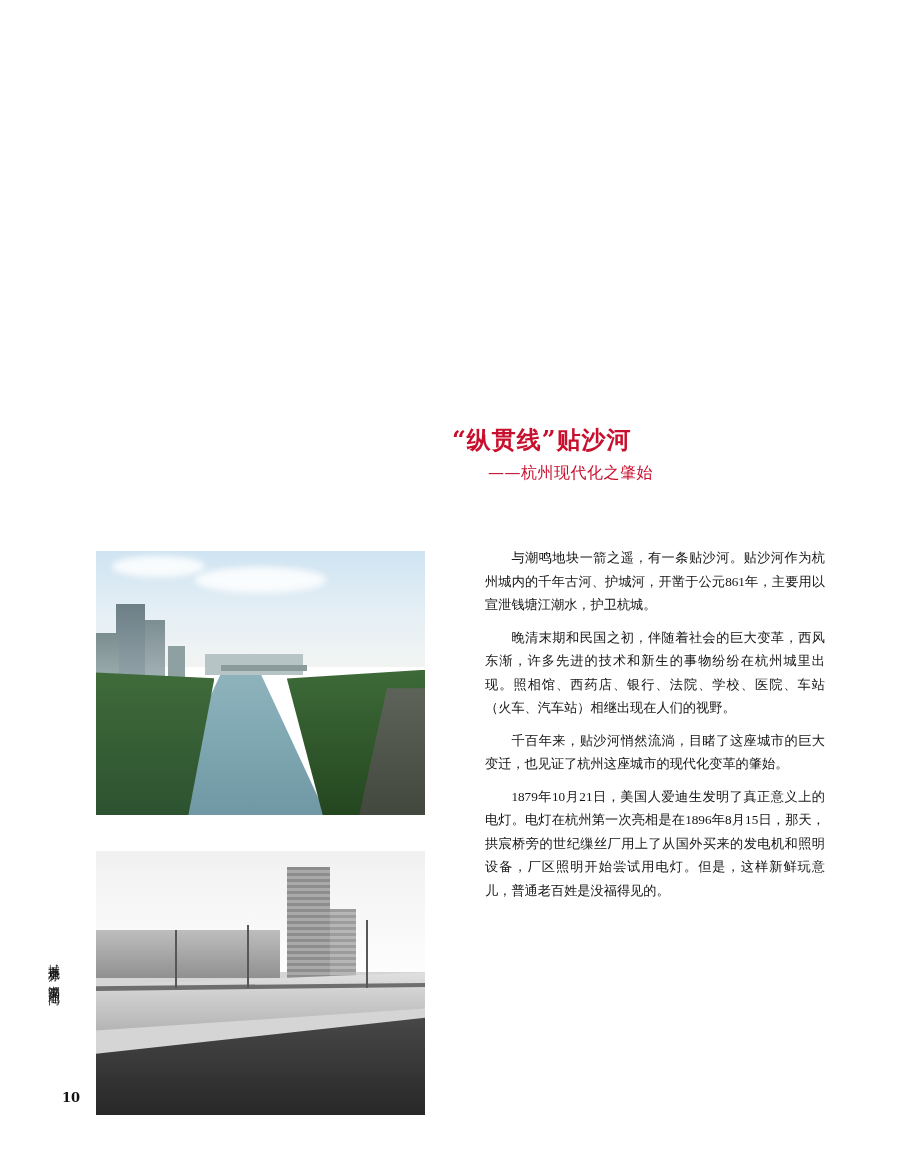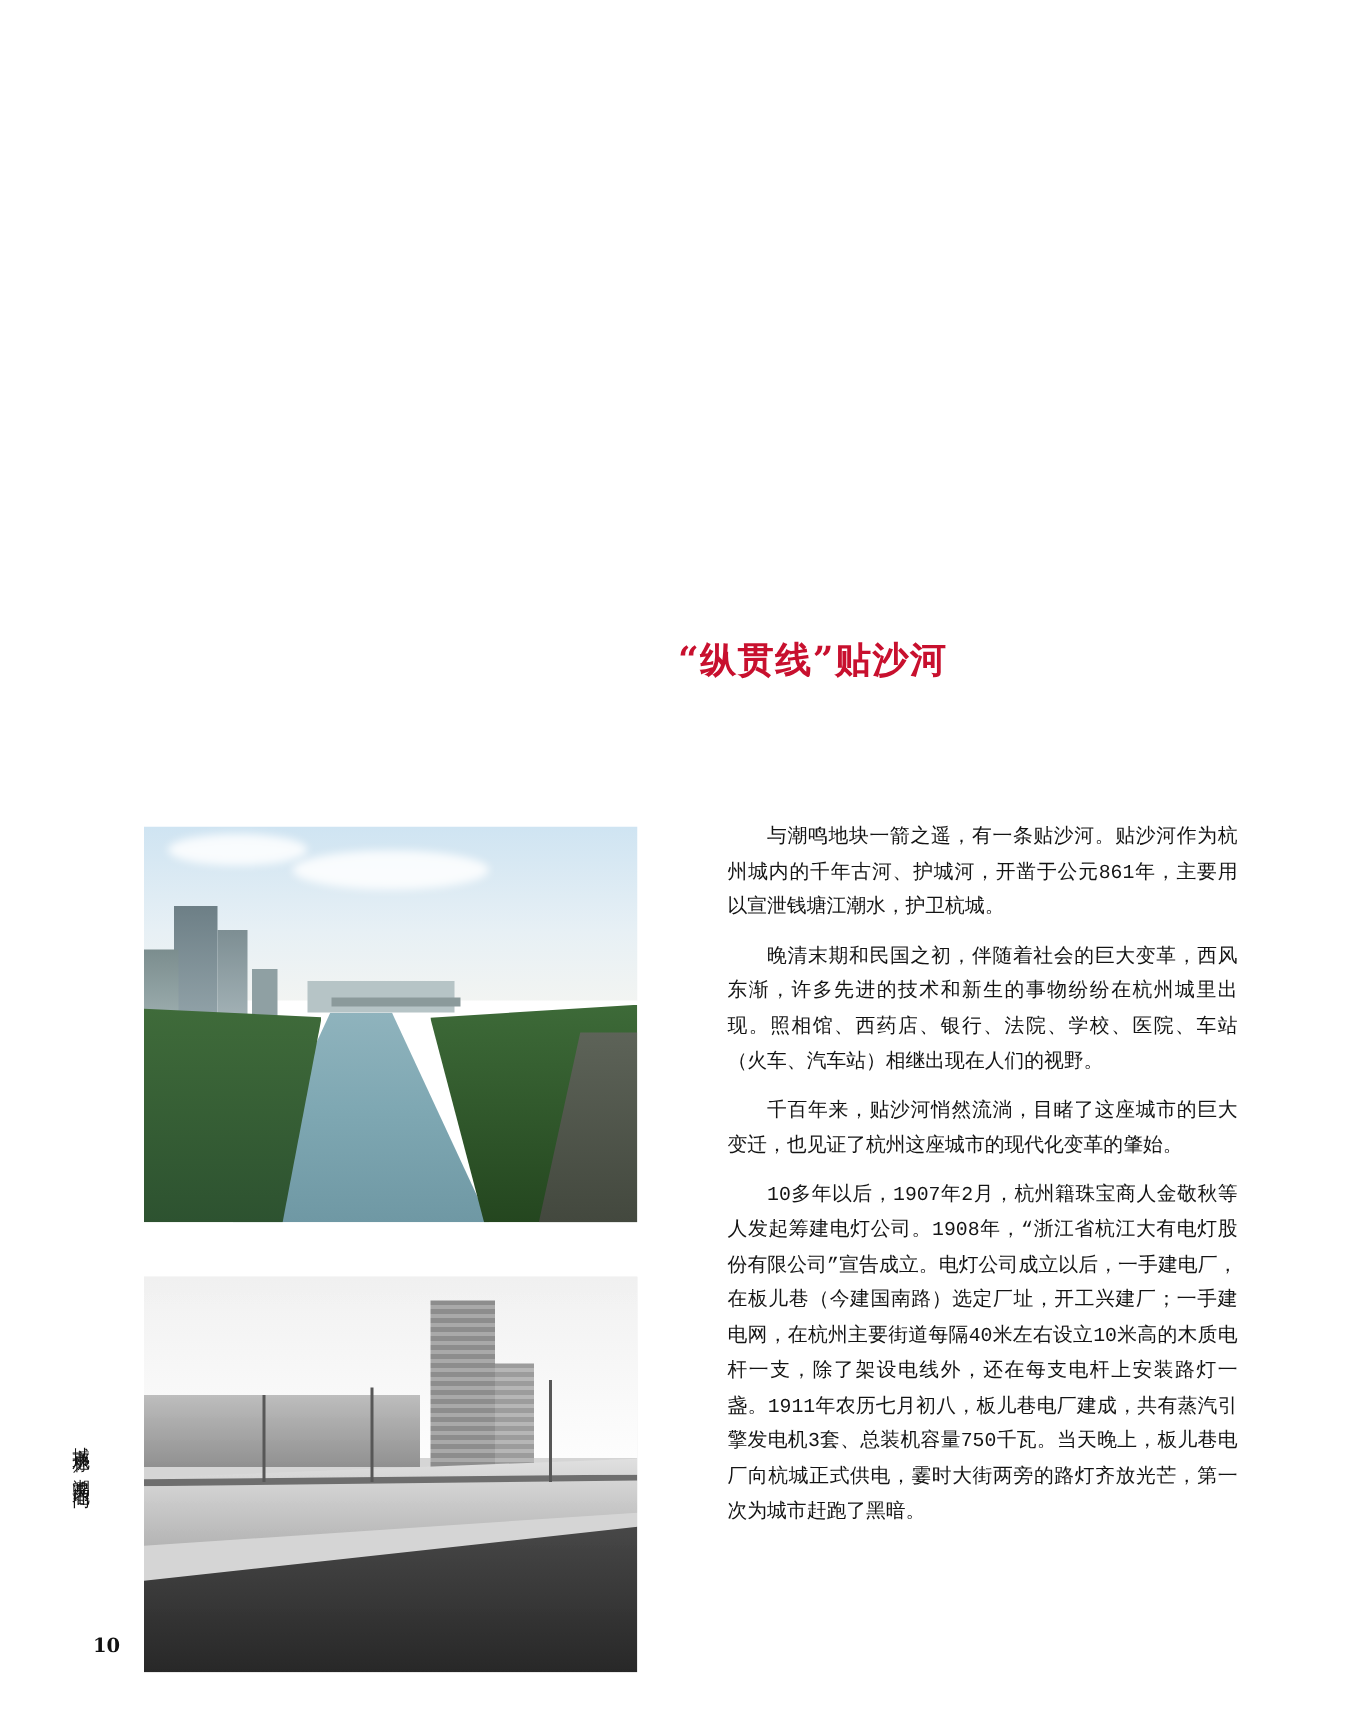--- a/index.html
+++ b/index.html
@@ -46,21 +46,21 @@
   }
 
   
   .text-column {
     position: absolute;
     left: 485px;
     top: 546px;
     width: 340px;
   }
   .para {
-    font-family: Liberation Mono, monospace;
+    font-family: Liberation Serif, serif;
     font-size: 13.2px;
     line-height: 1.78;
     color: #141414;
     text-align: justify;
     text-justify: inter-ideograph;
     margin: 0 0 9px 0;
     text-indent: 2em;
   }
 
   
@@ -182,20 +182,21 @@
     color: #111;
   }
 </style>
 </head>
 <body>
 
 <div class="page">
 
   <div class="title-block">
     <h1 class="main-title">“纵贯线”贴沙河</h1>
+    <div class="sub-title">——杭州现代化之肇始</div>
   </div>
 
   <div class="photo-top">
     <div class="sky"></div>
     <div class="cloud" style="left:30%;top:6%;width:40%;height:10%;"></div>
     <div class="cloud" style="left:5%;top:2%;width:28%;height:8%;"></div>
     <div class="skyline bldg-a"></div>
     <div class="skyline bldg-b"></div>
     <div class="skyline bldg-c"></div>
     <div class="skyline bldg-d"></div>
@@ -220,19 +221,19 @@
       <div class="bw-pole" style="left:46%;top:28%;height:24%;"></div>
       <div class="bw-pole" style="left:82%;top:26%;height:26%;"></div>
       <div class="bw-water"></div>
     </div>
   </div>
 
   <div class="text-column">
     <p class="para">与潮鸣地块一箭之遥，有一条贴沙河。贴沙河作为杭州城内的千年古河、护城河，开凿于公元861年，主要用以宣泄钱塘江潮水，护卫杭城。</p>
     <p class="para">晚清末期和民国之初，伴随着社会的巨大变革，西风东渐，许多先进的技术和新生的事物纷纷在杭州城里出现。照相馆、西药店、银行、法院、学校、医院、车站（火车、汽车站）相继出现在人们的视野。</p>
     <p class="para">千百年来，贴沙河悄然流淌，目睹了这座城市的巨大变迁，也见证了杭州这座城市的现代化变革的肇始。</p>
-    <p class="para">10多年以后，1907年2月，杭州籍珠宝商人金敬秋等人发起筹建电灯公司。1908年，“浙江省杭江大有电灯股份有限公司”宣告成立。电灯公司成立以后，一手建电厂，在板儿巷（今建国南路）选定厂址，开工兴建厂；一手建电网，在杭州主要街道每隔40米左右设立10米高的木质电杆一支，除了架设电线外，还在每支电杆上安装路灯一盏。1911年农历七月初八，板儿巷电厂建成，共有蒸汽引擎发电机3套、总装机容量750千瓦。当天晚上，板儿巷电厂向杭城正式供电，霎时大街两旁的路灯齐放光芒，第一次为城市赶跑了黑暗。</p>
+    <p class="para">1879年10月21日，美国人爱迪生发明了真正意义上的电灯。电灯在杭州第一次亮相是在1896年8月15日，那天，拱宸桥旁的世纪缫丝厂用上了从国外买来的发电机和照明设备，厂区照明开始尝试用电灯。但是，这样新鲜玩意儿，普通老百姓是没福得见的。</p>
   </div>
 
   <div class="side-head">城市地标／潮鸣天地间</div>
   <div class="page-number">10</div>
 
 </div>
 
 </body></html>

